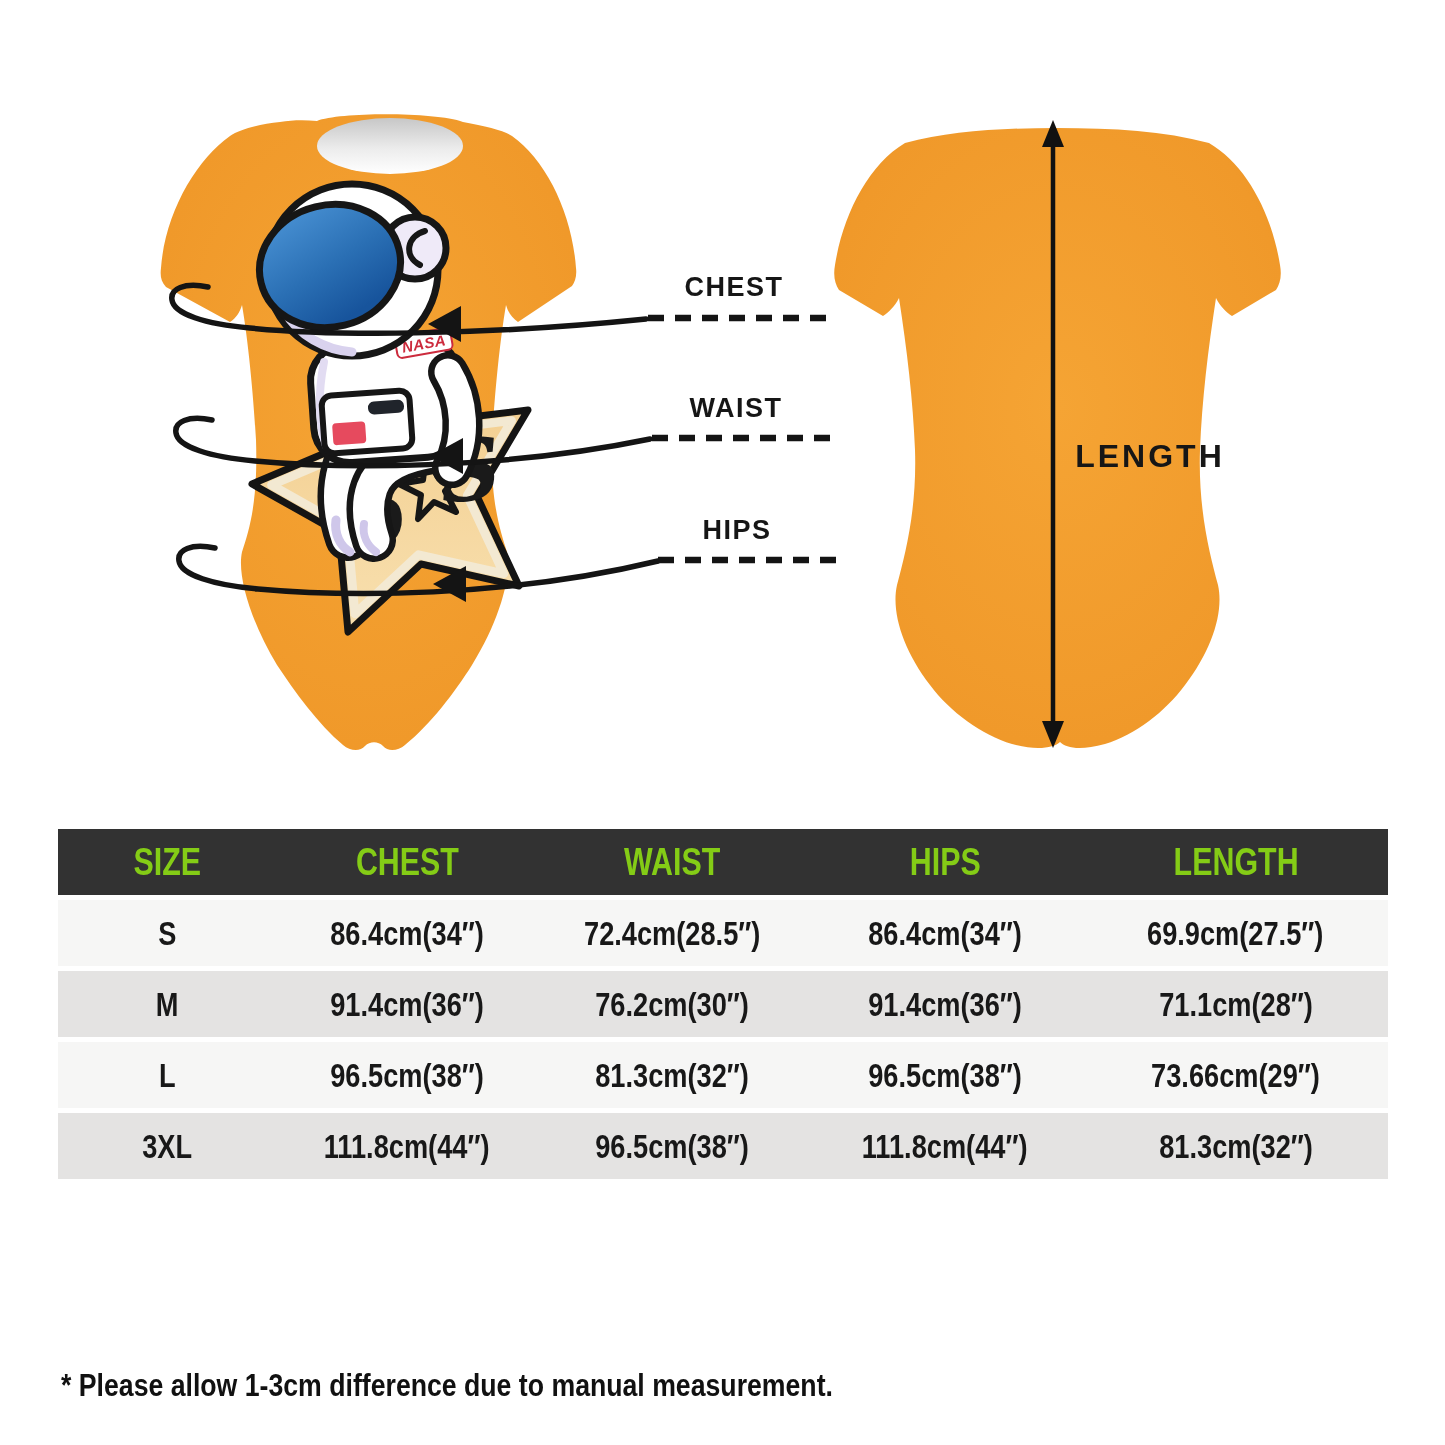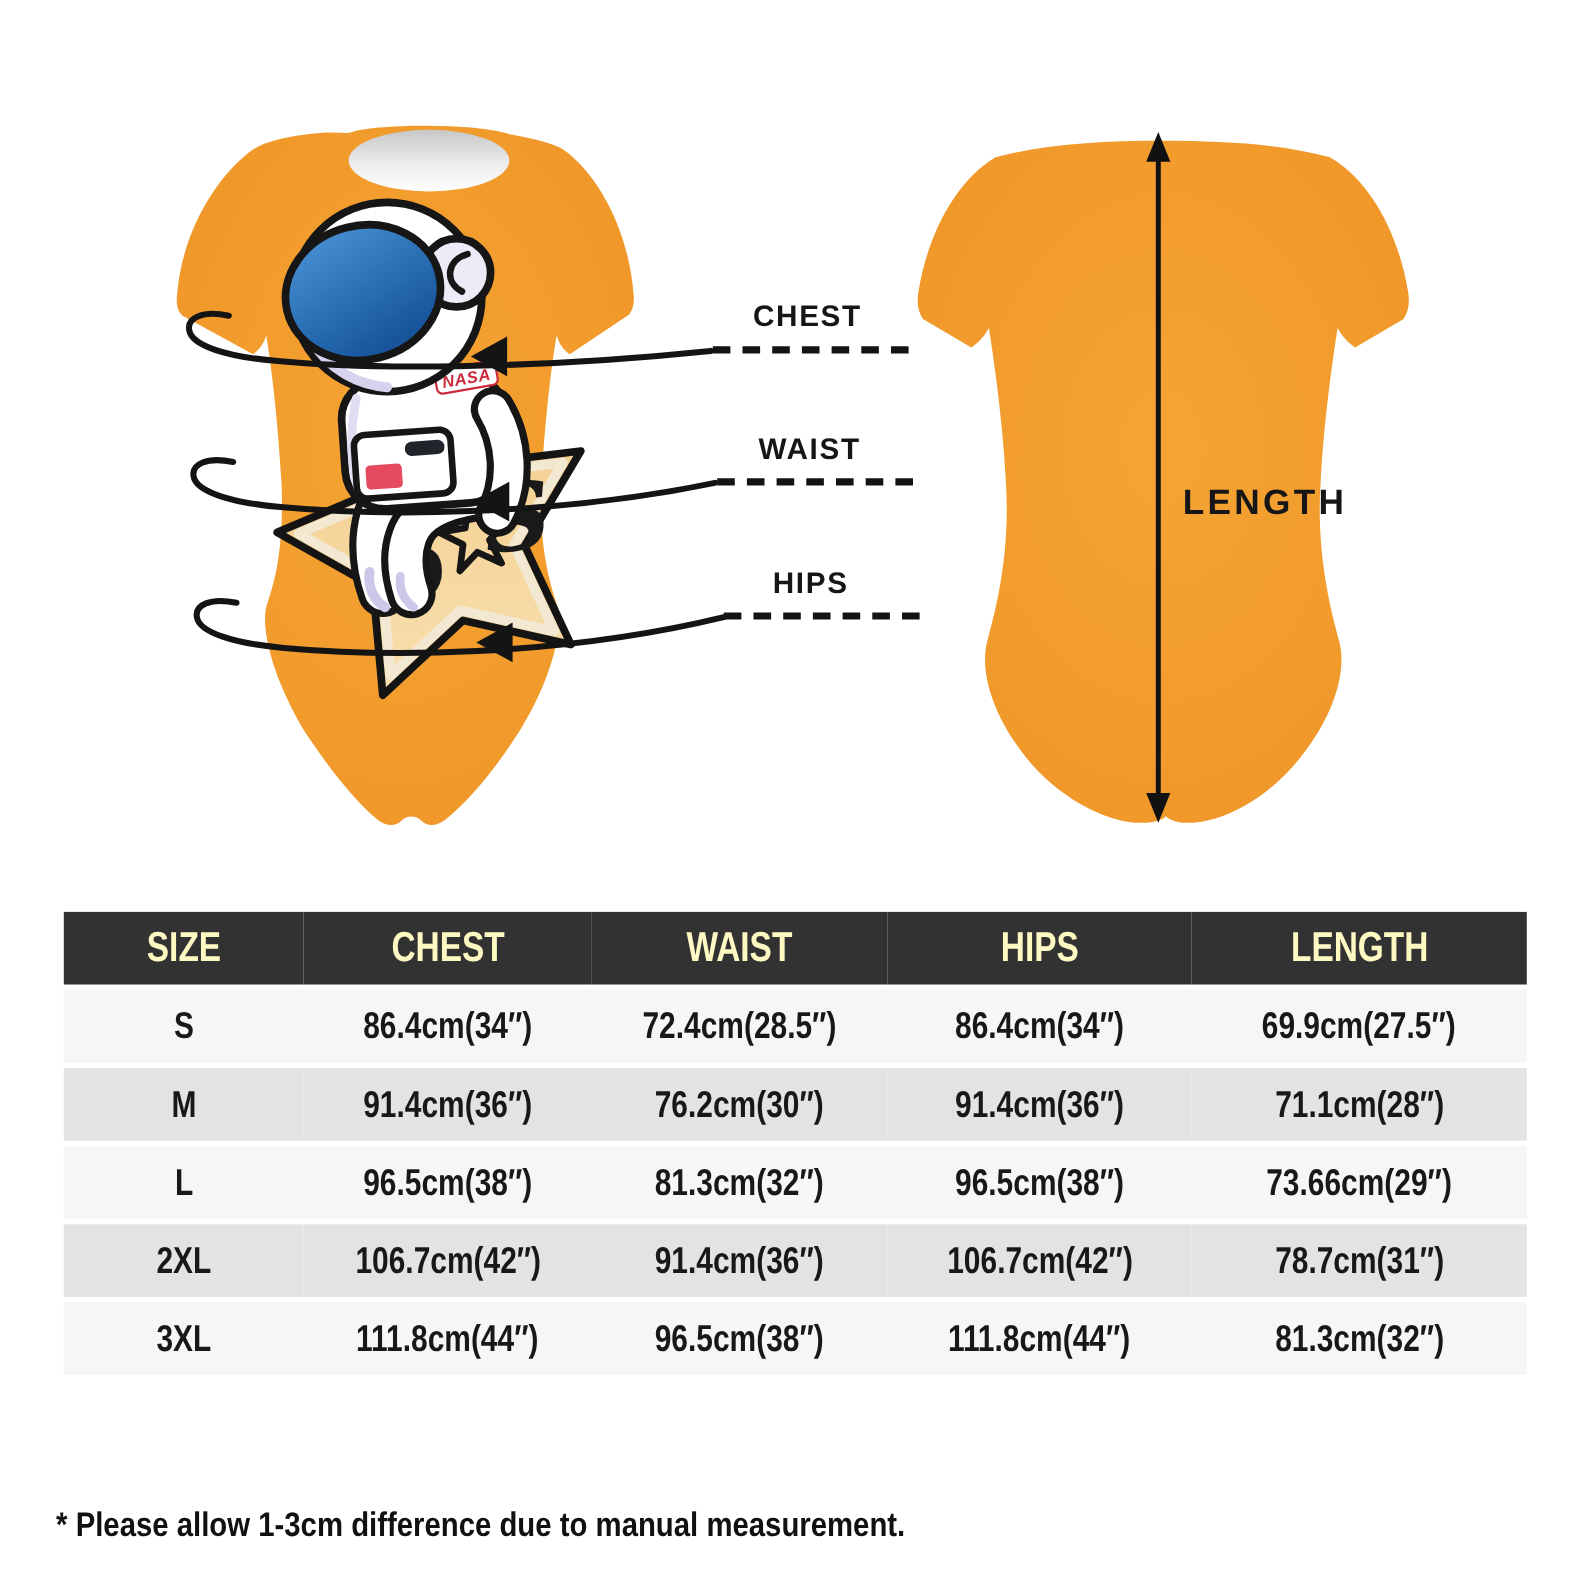--- a/index.html
+++ b/index.html
@@ -14,32 +14,32 @@
   }
   .length-label{font-size:32px;letter-spacing:3px;}
   .meas-label{font-size:27px;}
   .nasa-text{font-family:"Liberation Sans",sans-serif;font-weight:bold;font-style:italic;
     font-size:15px;fill:#CC2B3D;letter-spacing:.5px;}
   .sig-text{font-family:"DejaVu Serif",serif;font-style:italic;font-weight:bold;fill:#1a1a1a;}
 
   .table-section{position:absolute;left:58px;top:829px;width:1330px;}
   table.size-table{width:100%;border-collapse:separate;border-spacing:0 5px;margin-top:-5px;}
   table.size-table th{
-    background:#323232;color:#fef9c3;height:66px;font-size:38px;font-weight:bold;
+    background:#323232;color:#84cc16;height:66px;font-size:38px;font-weight:bold;
     text-align:center;vertical-align:middle;padding:0;
   }
   table.size-table td{
     height:66px;font-size:34px;font-weight:bold;color:#181818;
     text-align:center;vertical-align:middle;padding:0;
   }
   table.size-table tbody tr:nth-child(odd) td{background:#F6F6F5;}
   table.size-table tbody tr:nth-child(even) td{background:#E4E3E2;}
   .cond{display:inline-block;transform:scaleX(0.8);white-space:nowrap;}
   .footnote{
-    position:absolute;left:51px;top:1368px;font-size:31px;font-weight:bold;color:#111;
+    position:absolute;left:61px;top:1368px;font-size:31px;font-weight:bold;color:#111;
   }
   .footnote .cond{transform:scaleX(0.86);transform-origin:left center;}
 </style>
 </head>
 <body>
 
 <div class="canvas">
 
   <svg class="diagram" width="1445" height="810" viewBox="0 0 1445 810">
     <defs>
@@ -216,27 +216,20 @@
           <td><span class="cond">71.1cm(28″)</span></td>
         </tr>
         <tr>
           <td><span class="cond">L</span></td>
           <td><span class="cond">96.5cm(38″)</span></td>
           <td><span class="cond">81.3cm(32″)</span></td>
           <td><span class="cond">96.5cm(38″)</span></td>
           <td><span class="cond">73.66cm(29″)</span></td>
         </tr>
         <tr>
-          <td><span class="cond">2XL</span></td>
-          <td><span class="cond">106.7cm(42″)</span></td>
-          <td><span class="cond">91.4cm(36″)</span></td>
-          <td><span class="cond">106.7cm(42″)</span></td>
-          <td><span class="cond">78.7cm(31″)</span></td>
-        </tr>
-        <tr>
           <td><span class="cond">3XL</span></td>
           <td><span class="cond">111.8cm(44″)</span></td>
           <td><span class="cond">96.5cm(38″)</span></td>
           <td><span class="cond">111.8cm(44″)</span></td>
           <td><span class="cond">81.3cm(32″)</span></td>
         </tr>
       </tbody>
     </table>
   </div>
 

